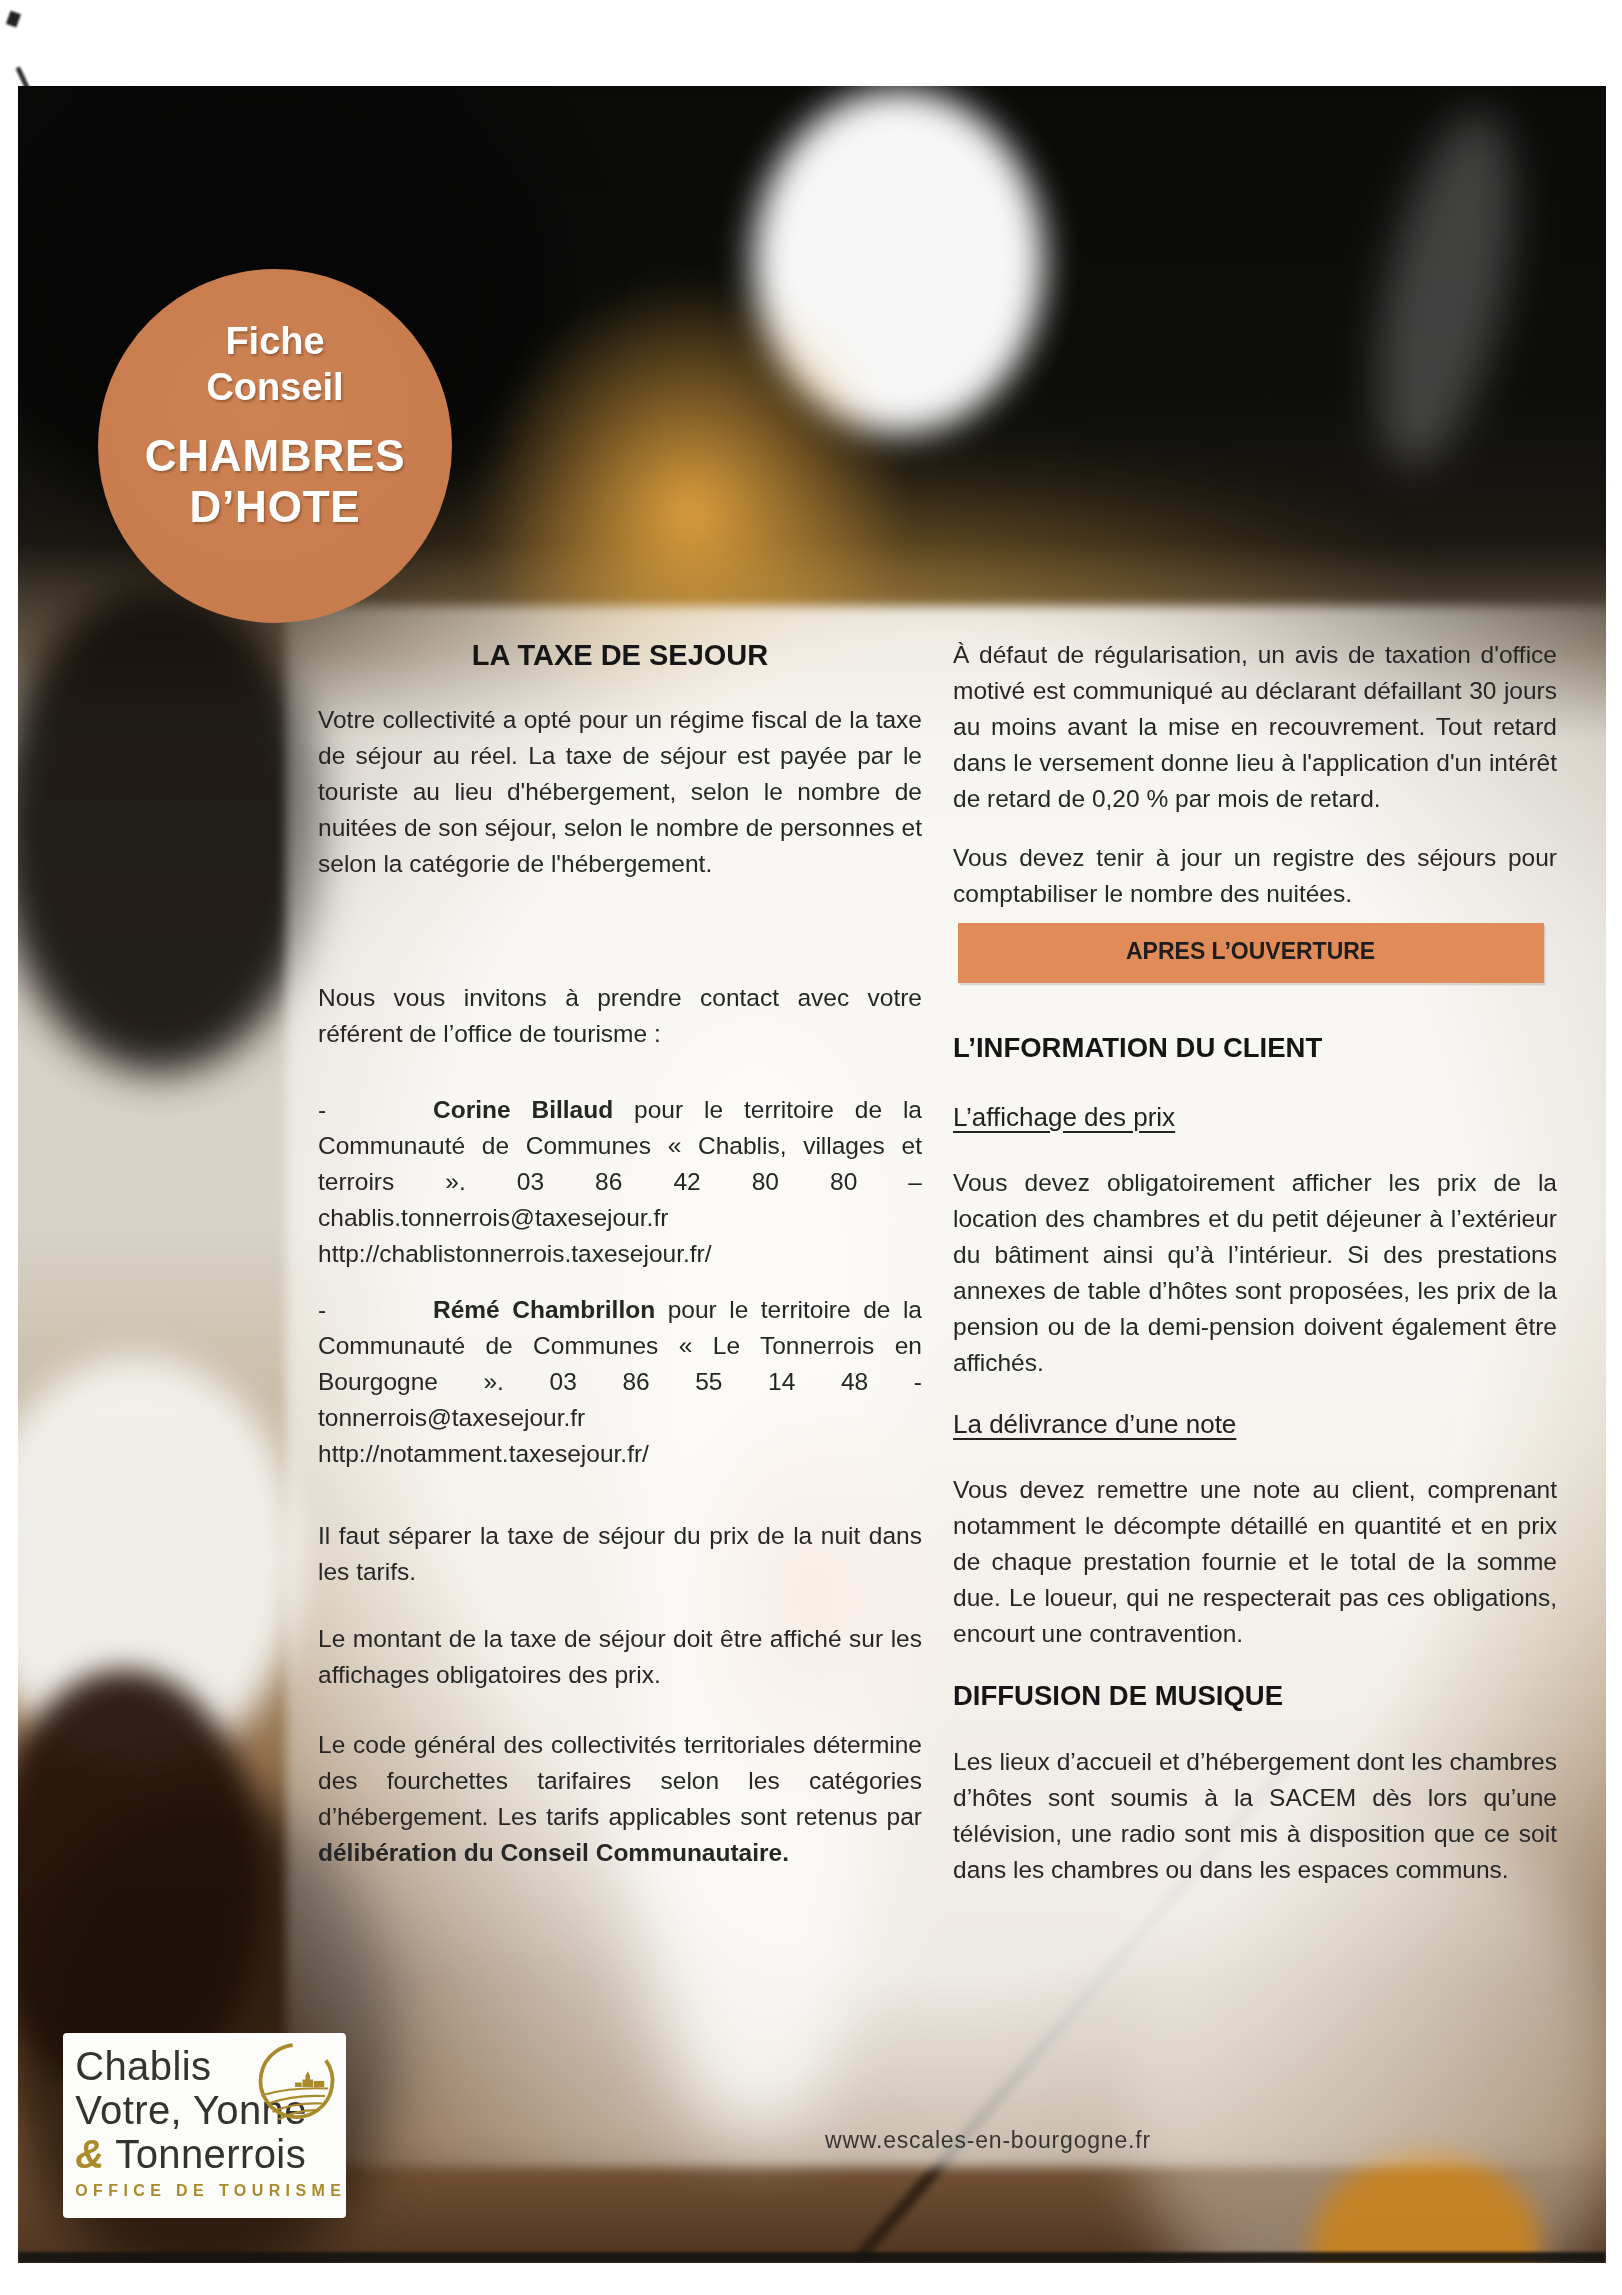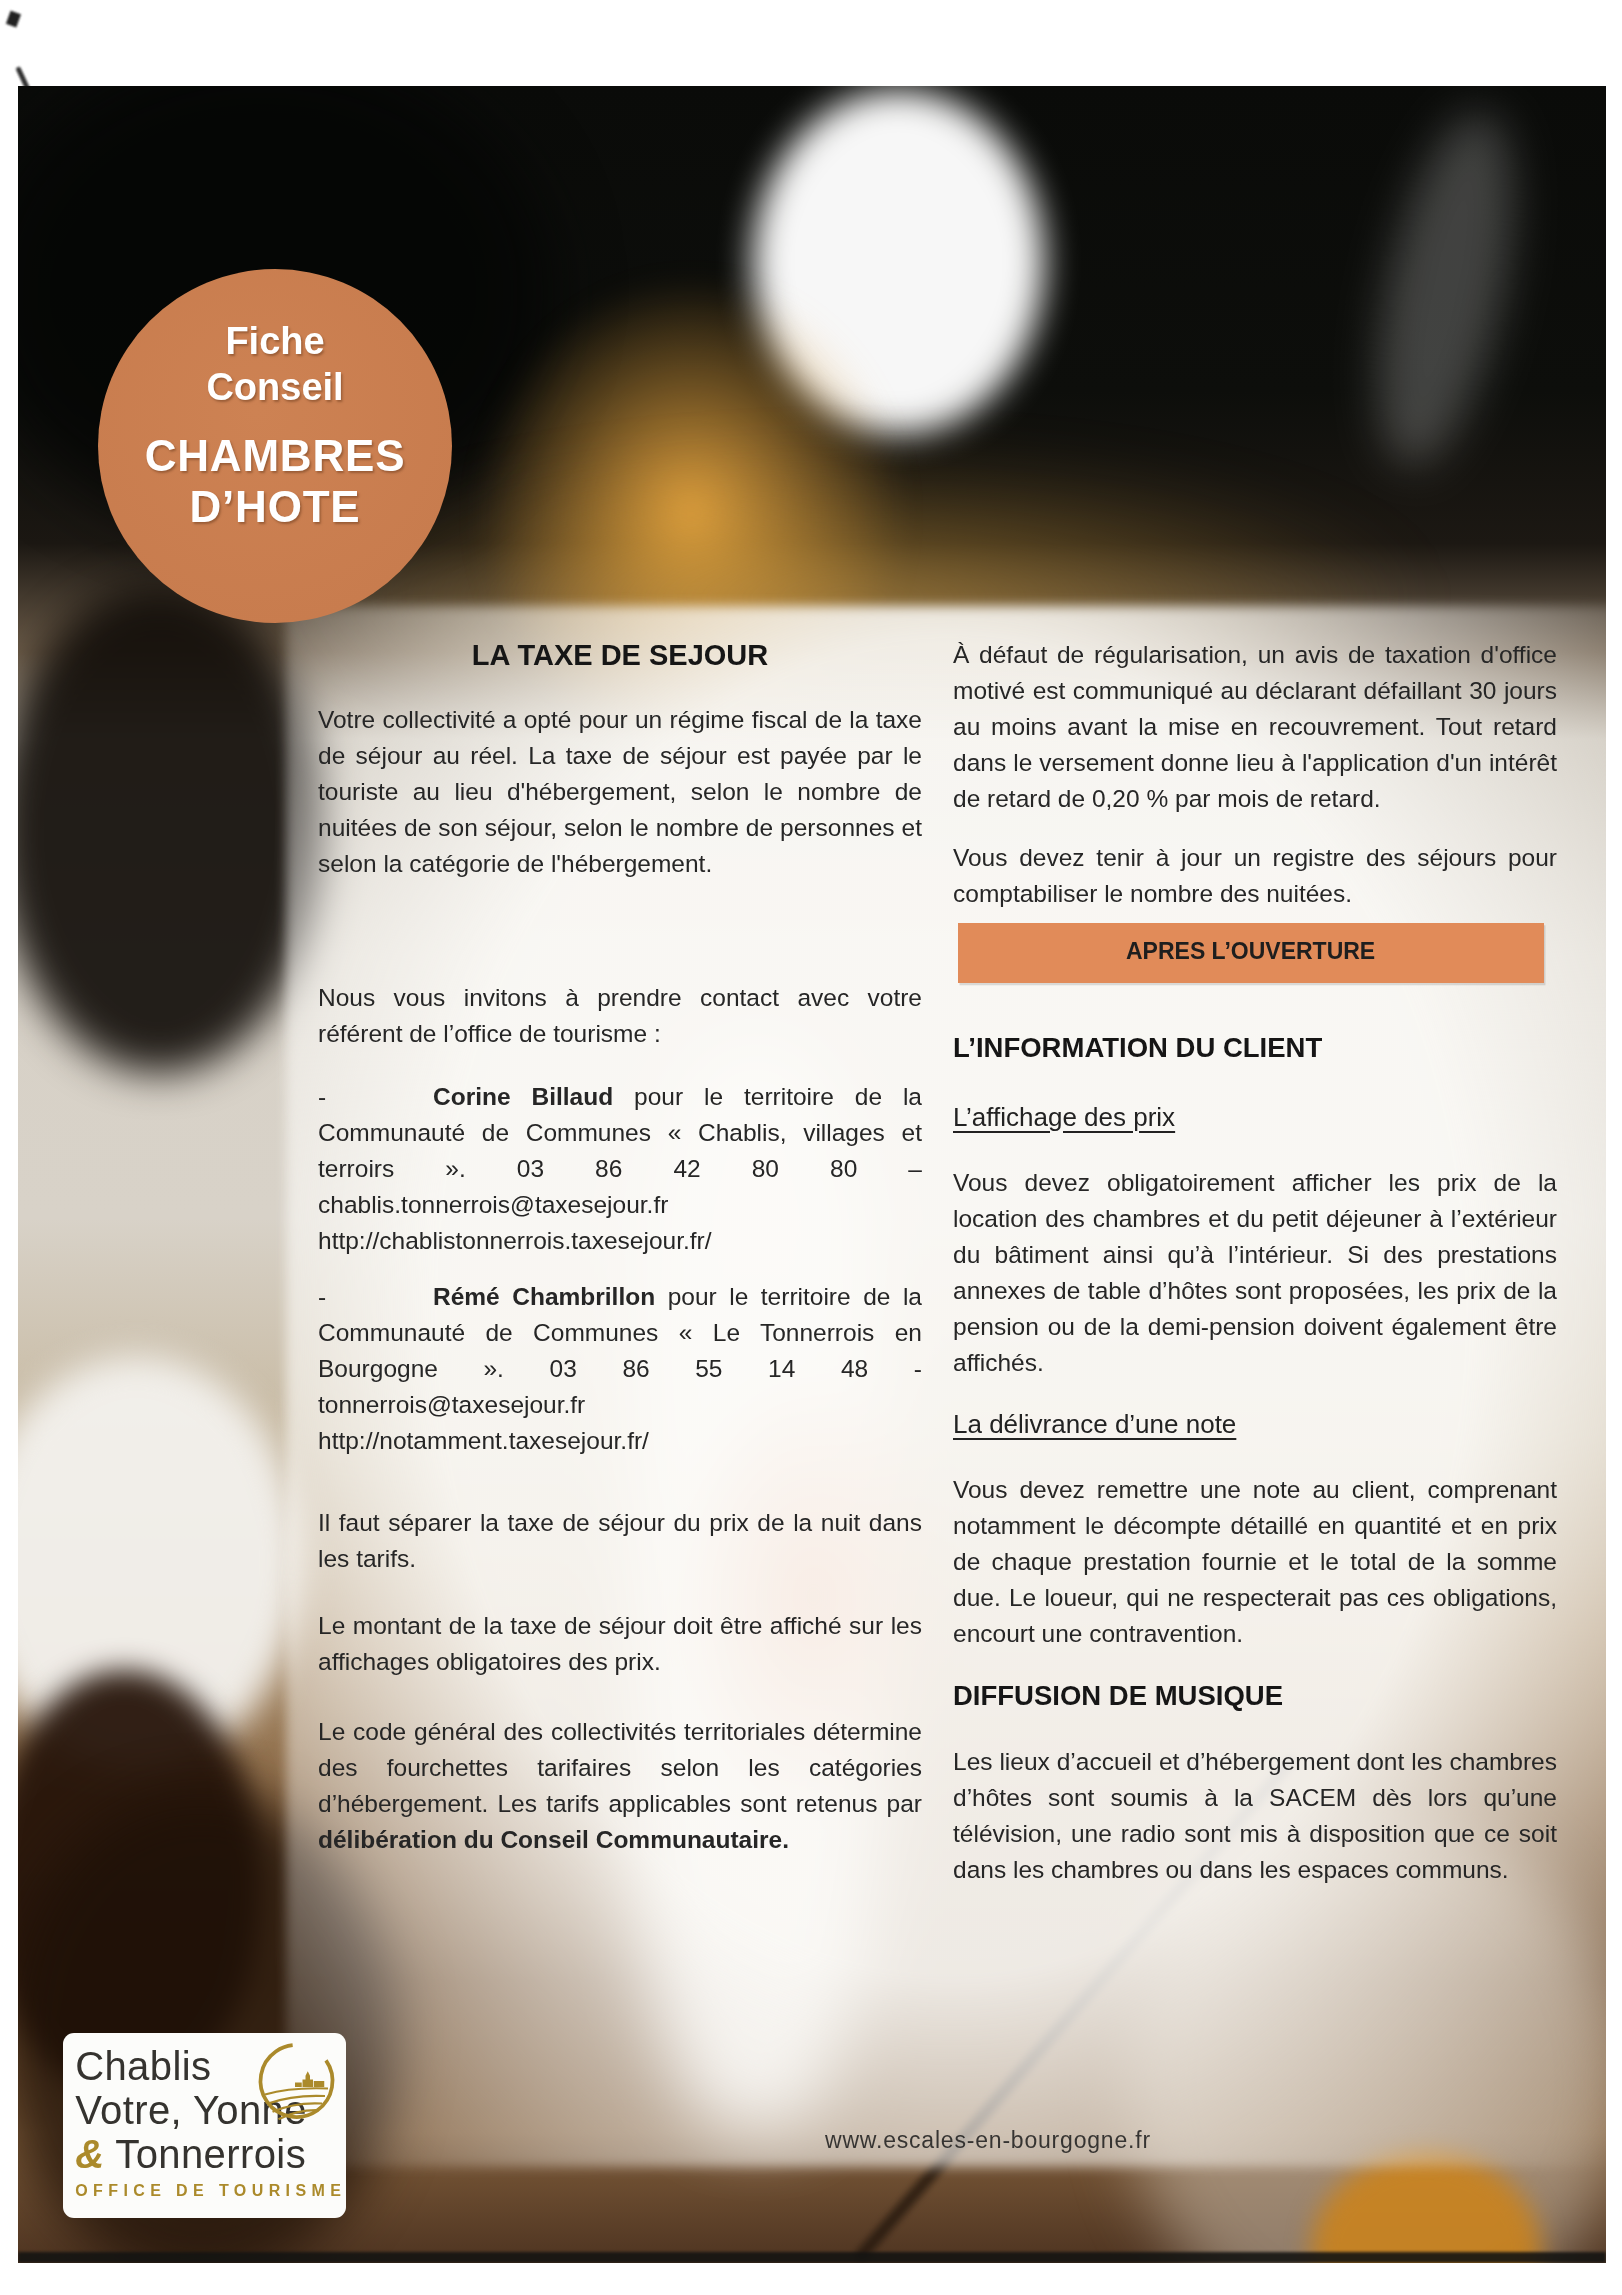--- a/index.html
+++ b/index.html
@@ -63,21 +63,21 @@
   }
   .col-left{left:318px;}
   .col-right{left:953px;}
   .col p{margin:0;}
   .h-main{font-size:29px;line-height:37px;font-weight:bold;color:#161616;margin:0 0 27.5px 0;text-align:center;}
   .h-sec{font-size:27.5px;line-height:35px;font-weight:bold;color:#161616;margin:0;text-align:left;}
   .h-sub{font-size:26px;line-height:34px;color:#222;margin:0;text-align:left;
          text-decoration:underline;text-underline-offset:5.4px;text-decoration-thickness:1.5px;}
   .p-applique{margin-top:37px !important;}
   .p-invitation{margin-top:98px !important;}
-  .contact{margin-top:27px;}
+  .contact{margin-top:40px;}
   .contact + .contact{margin-top:20px;}
   .contact-main{text-align:justify;text-align-last:justify;}
   .contact-line{text-align:left;}
   .dash{display:inline-block;width:115px;}
   .p-separer{margin-top:46px !important;}
   .p-montant{margin-top:31px !important;}
   .p-code{margin-top:34px !important;}
   .p-b{margin-top:23px !important;}
   .banner{
     width:586px;margin:10.7px 0 0 4.6px;padding:10.7px 0 12.2px 0;background:var(--banner-orange);
@@ -88,21 +88,21 @@
   .sub1{margin-top:35px !important;}
   .p-afficher{margin-top:31px !important;}
   .sub2{margin-top:26px !important;}
   .p-note{margin-top:31px !important;}
   .h-musique{margin-top:26px !important;}
   .p-sacem{margin-top:31px !important;}
 
   
   .logo-box{
     position:absolute;left:63px;top:2033px;width:283px;height:185px;background:#fcfcfa;
-    z-index:5;box-sizing:border-box;padding:10.7px 0 0 12.2px;border-radius:11px;
+    z-index:5;box-sizing:border-box;padding:10.7px 0 0 12.2px;border-radius:4px;
   }
   .logo-line{font-size:40px;line-height:44px;color:#35332f;letter-spacing:0.4px;white-space:nowrap;}
   .logo-amp{color:var(--gold);font-weight:bold;font-style:italic;}
   .logo-tagline{margin-top:6.1px;font-size:16px;letter-spacing:5.4px;color:var(--gold);font-weight:bold;white-space:nowrap;}
   .logo-emblem{position:absolute;right:6.1px;top:6.1px;width:90px;height:90px;}
   .website{
     position:absolute;left:825px;top:2127px;z-index:5;font-size:23px;color:#1c1c1c;opacity:0.85;
     letter-spacing:0.8px;
   }
 </style>

